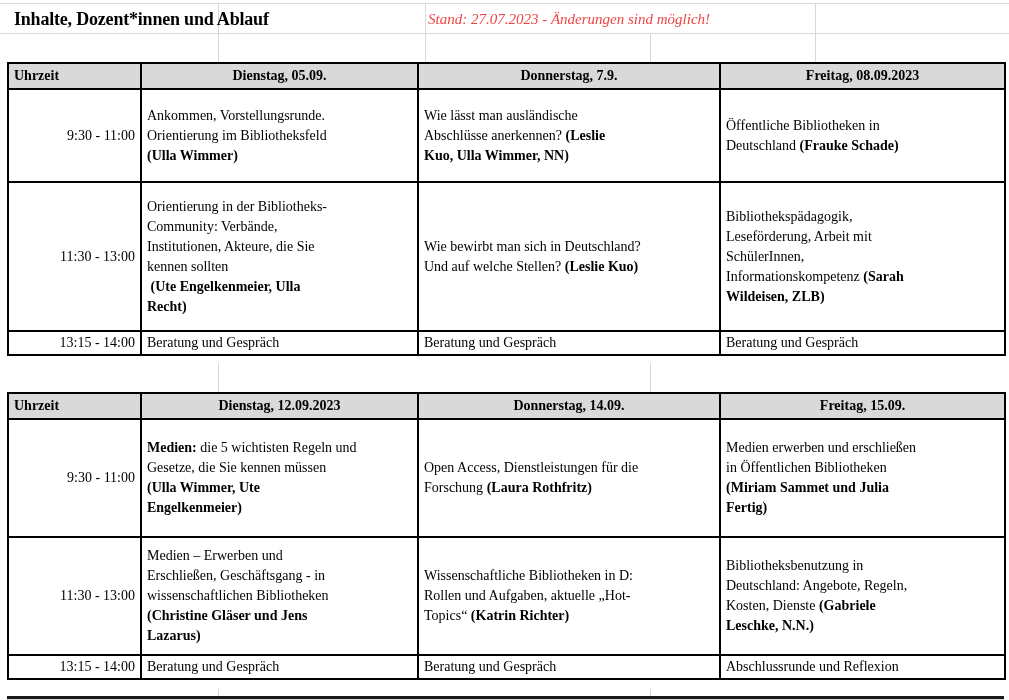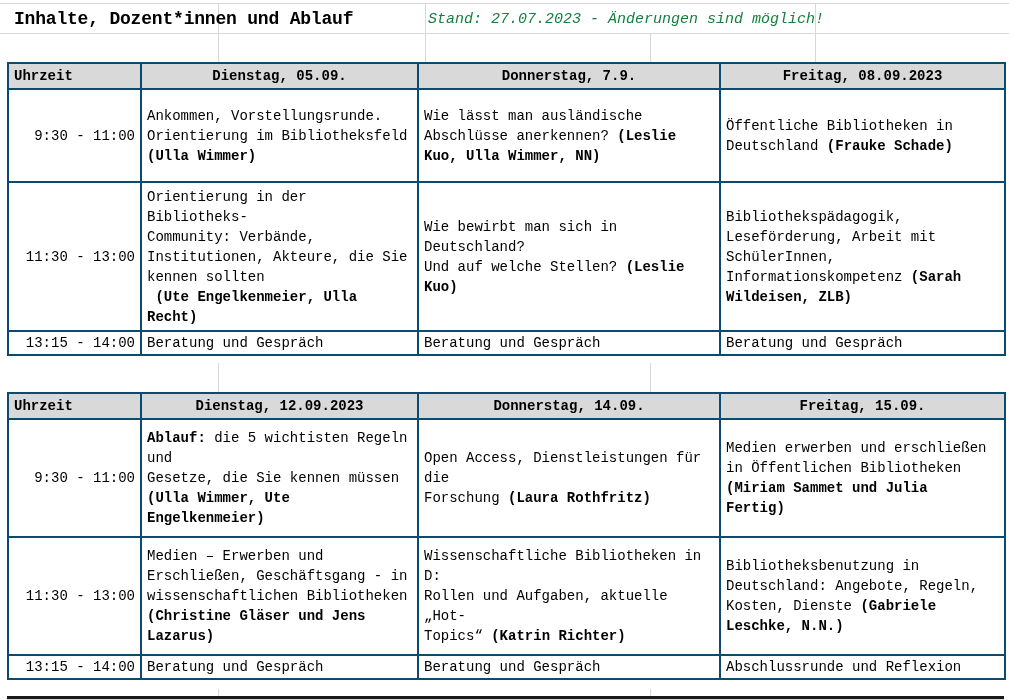--- a/index.html
+++ b/index.html
@@ -1,44 +1,44 @@
 <!DOCTYPE html>
 <html><head>
 <meta charset="utf-8">
 <style>
   html,body{margin:0;padding:0;background:#ffffff;}
   .canvas{
     position:relative;
     width:1009px;height:700px;
     background:#ffffff;
-    font-family:Liberation Mono, monospace;
+    font-family:Liberation Serif, serif;
     color:#000;
     overflow:hidden;
   }
   .gridline{position:absolute;background:#d8d8d8;}
   .gridline.h{height:1px;}
   .gridline.v{width:1px;}
   .title{
     position:absolute;left:14px;top:9px;
     font-size:18px;font-weight:bold;letter-spacing:-0.2px;
   }
   .note{
     position:absolute;left:428px;top:11px;
-    font-size:15px;font-style:italic;color:#15803d;
+    font-size:15px;font-style:italic;color:#ef4444;
   }
   table.sched{
     position:absolute;left:7px;
     width:997px;
     border-collapse:collapse;table-layout:fixed;
     font-size:14px;
   }
   table.t1{top:62px;}
   table.t2{top:392px;}
   table.sched th, table.sched td{
-    border:2px solid #0c4a6e;
+    border:2px solid #000000;
     vertical-align:middle;
     padding:1px 5px;
     overflow:hidden;
   }
   tr.hrow th{
     background:#d9d9d9;
     font-weight:bold;
     height:22px;
     white-space:nowrap;
   }
@@ -139,21 +139,21 @@
       <tr class="hrow">
         <th class="time-h">Uhrzeit</th>
         <th>Dienstag, 12.09.2023</th>
         <th>Donnerstag, 14.09.</th>
         <th>Freitag, 15.09.</th>
       </tr>
     </thead>
     <tbody>
       <tr style="height:118px;">
         <th class="time">9:30 - 11:00</th>
-        <td><b>Ablauf:</b><span> die 5 wichtisten Regeln und
+        <td><b>Medien:</b><span> die 5 wichtisten Regeln und
 Gesetze, die Sie kennen müssen
 </span><b>(Ulla Wimmer, Ute
 Engelkenmeier)</b></td>
         <td><span>Open Access, Dienstleistungen für die
 Forschung </span><b>(Laura Rothfritz)</b></td>
         <td><span>Medien erwerben und erschließen
 in Öffentlichen Bibliotheken
 </span><b>(Miriam Sammet und Julia
 Fertig)</b></td>
       </tr>

